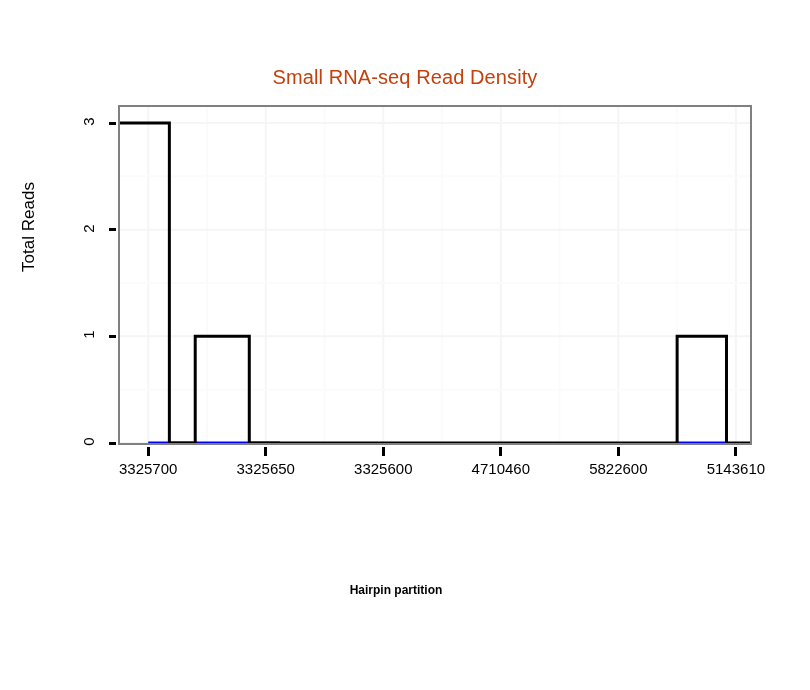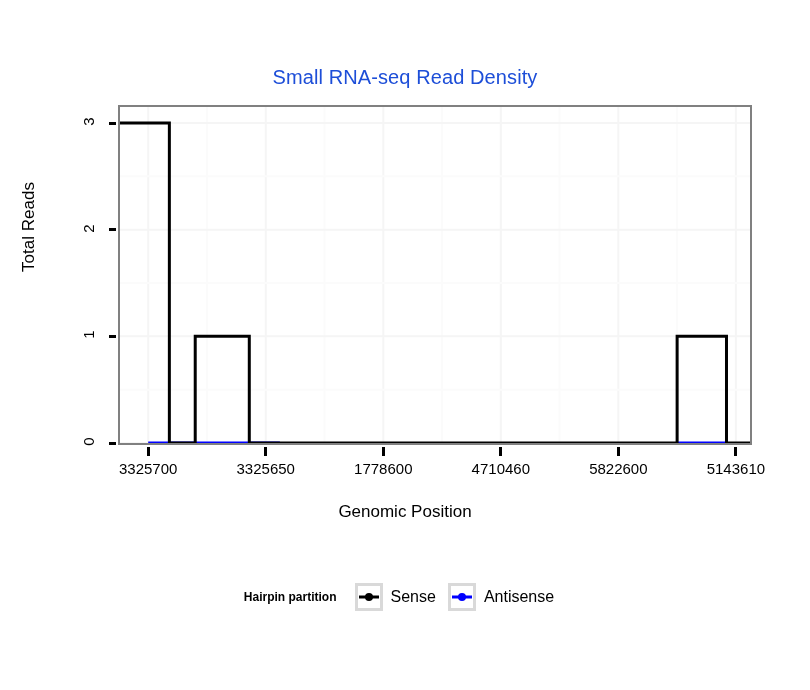--- a/index.html
+++ b/index.html
@@ -21,21 +21,21 @@
     width: 810px;
     height: 690px;
   }
   .chart-title {
     position: absolute;
     left: 0;
     top: 66px;
     width: 810px;
     text-align: center;
     font-size: 20px;
-    color: #1d4ed8;
+    color: #c2410c;
     letter-spacing: 0.1px;
   }
   .panel {
     position: absolute;
     left: 118px;
     top: 105px;
     width: 634px;
     height: 340px;
     box-sizing: border-box;
     border: 2px solid #808080;
@@ -172,48 +172,27 @@
         <path d="M0,16 L49.365671641791046,16 L49.365671641791046,336 L75.22388059701493,336 L75.22388059701493,229.33333333333334 L129.2910447761194,229.33333333333334 L129.2910447761194,336 L557.1268656716418,336 L557.1268656716418,229.33333333333334 L606.4925373134329,229.33333333333334 L606.4925373134329,336 L630,336" fill="none" stroke="#000000" stroke-width="3" stroke-linecap="butt" stroke-linejoin="miter"></path>
       </svg>
   </div>
 
   <div id="xticks">
       <div class="xtick-mark" style="left: 146.709px;"></div>
       <div class="xtick-label" style="left: 88.209px;">3325700</div>
       <div class="xtick-mark" style="left: 264.246px;"></div>
       <div class="xtick-label" style="left: 205.746px;">3325650</div>
       <div class="xtick-mark" style="left: 381.784px;"></div>
-      <div class="xtick-label" style="left: 323.284px;">1778600</div>
+      <div class="xtick-label" style="left: 323.284px;">3325600</div>
       <div class="xtick-mark" style="left: 499.321px;"></div>
       <div class="xtick-label" style="left: 440.821px;">4710460</div>
       <div class="xtick-mark" style="left: 616.858px;"></div>
       <div class="xtick-label" style="left: 558.358px;">5822600</div>
       <div class="xtick-mark" style="left: 734.396px;"></div>
       <div class="xtick-label" style="left: 675.896px;">5143610</div>
     </div>
 
-  <div class="x-axis-title">Genomic Position</div>
 
   <div class="legend">
     <span class="legend-title">Hairpin partition</span>
-    <span id="legend-items" style="display: flex; align-items: center;">
-        <span class="legend-item">
-          <span class="legend-key">
-            <svg width="22" height="22" viewBox="0 0 22 22">
-              <line x1="1" y1="11" x2="21" y2="11" stroke="#000000" stroke-width="3"></line>
-              <circle cx="11" cy="11" r="4" fill="#000000"></circle>
-            </svg>
-          </span>
-          <span class="legend-label">Sense</span>
-        </span>
-        <span class="legend-item">
-          <span class="legend-key">
-            <svg width="22" height="22" viewBox="0 0 22 22">
-              <line x1="1" y1="11" x2="21" y2="11" stroke="#0000ff" stroke-width="3"></line>
-              <circle cx="11" cy="11" r="4" fill="#0000ff"></circle>
-            </svg>
-          </span>
-          <span class="legend-label">Antisense</span>
-        </span>
-      </span>
   </div>
 
 </div>
 
 </body></html>

